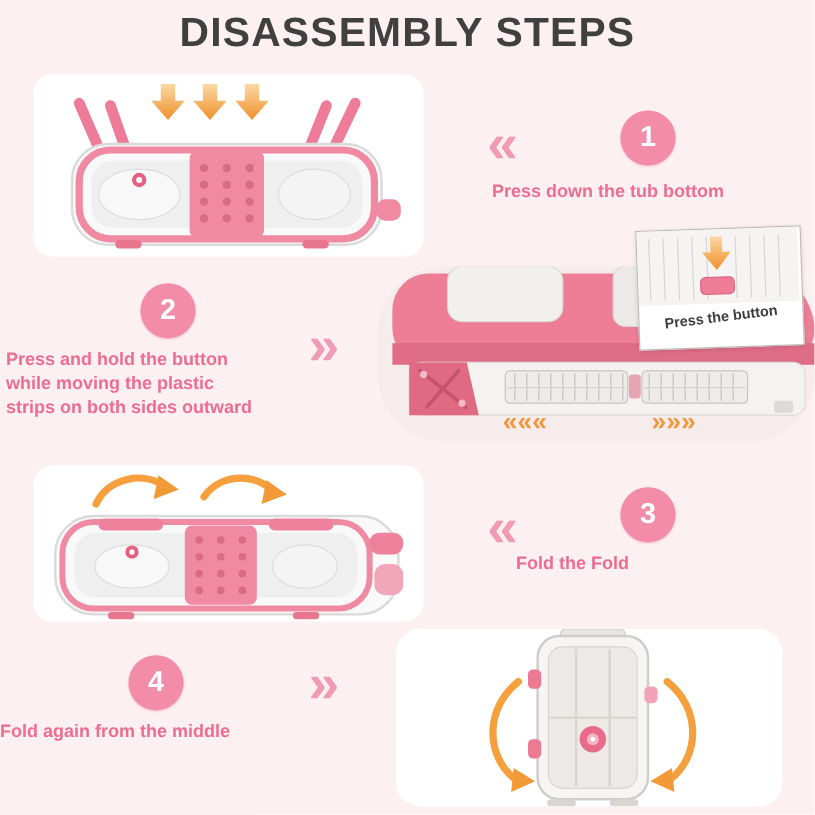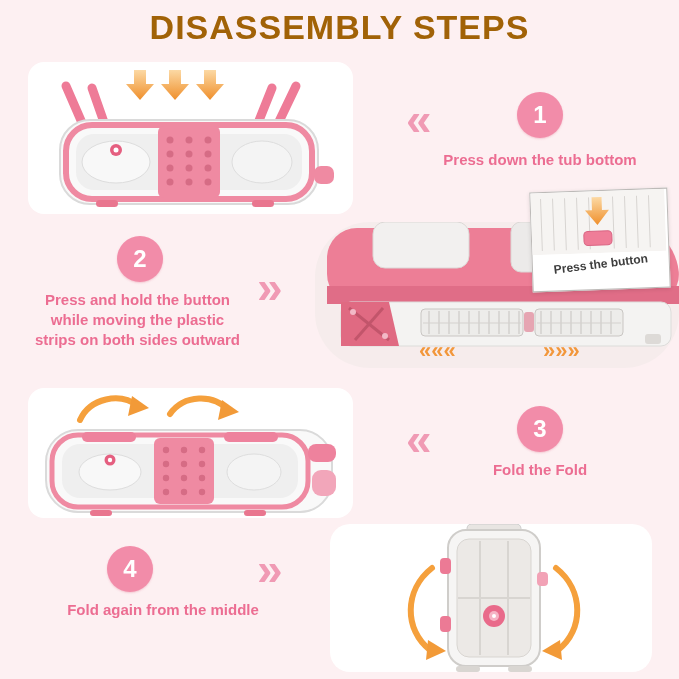--- a/index.html
+++ b/index.html
@@ -3,48 +3,48 @@
 <meta charset="utf-8">
 <style>
   html,body{margin:0;padding:0;background:#fff;}
   .page{
     position:relative;width:679px;height:679px;overflow:hidden;
     background:#fdf0f2;font-family:"Liberation Sans",sans-serif;
   }
   .title{
     position:absolute;top:8px;left:0;width:100%;margin:0;
     text-align:center;font-size:34px;font-weight:800;letter-spacing:1px;
-    color:#a16207;
+    color:#404040;
   }
   .panel{
     position:absolute;background:#fff;border-radius:16px;overflow:hidden;
   }
   .panel svg{display:block;width:100%;height:100%;}
   .p1{left:28px;top:62px;width:325px;height:152px;}
   .p2{left:315px;top:222px;width:364px;height:146px;border-radius:55px;background:#f6ecec;}
   .p3{left:28px;top:388px;width:325px;height:130px;}
   .p4{left:330px;top:524px;width:322px;height:148px;border-radius:20px;}
   .circle{
     position:absolute;width:46px;height:46px;border-radius:50%;
     background:#f28ca9;color:#fff;font-size:24px;font-weight:bold;
     display:flex;align-items:center;justify-content:center;
     box-shadow:0 1px 2px rgba(230,120,150,.35);
   }
   .ci1{left:517px;top:92px;}
   .ci2{left:117px;top:236px;}
   .ci3{left:517px;top:406px;}
   .ci4{left:107px;top:546px;}
   .step-text{
-    position:absolute;text-align:center;font-size:15px;font-weight:bold;
+    position:absolute;font-size:15px;font-weight:bold;
     color:#ec6d92;line-height:1.32;white-space:pre-line;
   }
   .t1{left:410px;top:150px;width:260px;}
   .t2{left:5px;top:290px;width:265px;}
   .t3{left:430px;top:460px;width:220px;}
-  .t4{left:0px;top:600px;width:262px;margin-left:32px;}
+  .t4{left:0px;top:600px;width:262px;}
   .chev{
     position:absolute;font-size:46px;line-height:1;font-weight:bold;
     color:#f09ab4;
   }
   .c1{left:406px;top:96px;}
   .c2{left:257px;top:264px;}
   .c3{left:406px;top:416px;}
   .c4{left:257px;top:546px;}
   .slide{
     position:absolute;font-size:22px;font-weight:bold;color:#f2973b;

